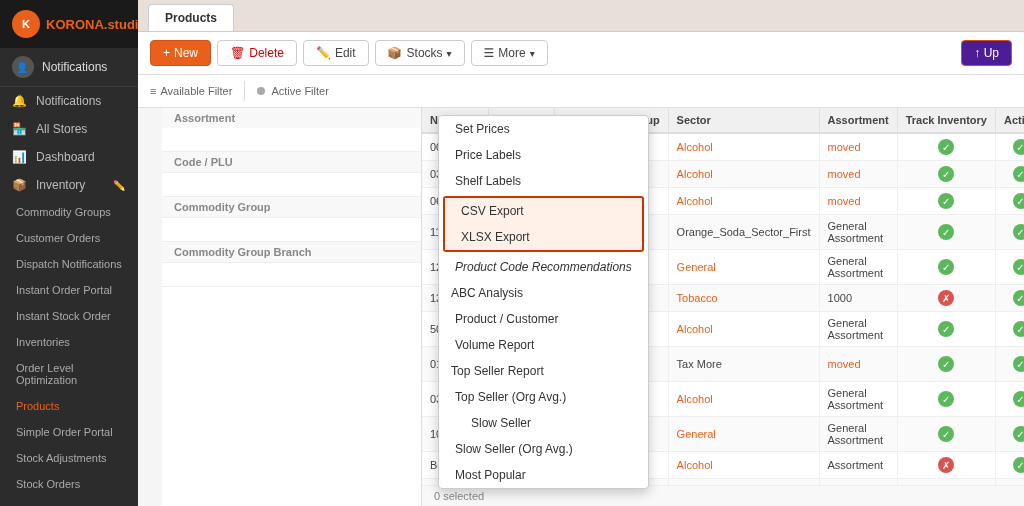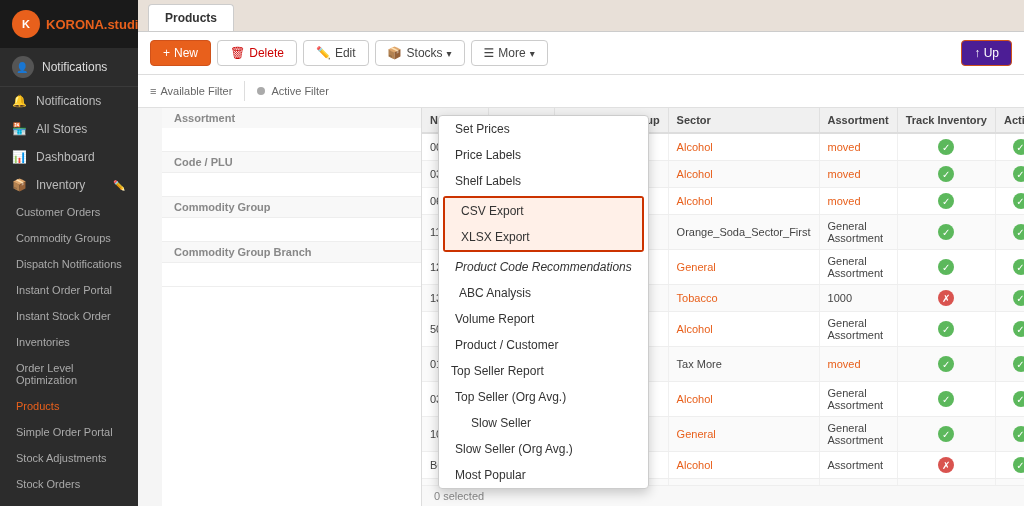--- a/index.html
+++ b/index.html
@@ -284,24 +284,24 @@
     <span>Dashboard</span>
   </div>
   <div class="sidebar-item">
     <span class="sidebar-icon">📦</span>
     <span>Inventory</span>
     <span class="sidebar-expand-icon">✏️</span>
   </div>
 
   <div class="sidebar-submenu">
     <div class="sidebar-item">
+        <span>Commodity Groups</span>
+      </div>
+    <div class="sidebar-item">
         <span>Customer Orders</span>
-      </div>
-    <div class="sidebar-item">
-        <span>Commodity Groups</span>
       </div>
     <div class="sidebar-item">
         <span>Dispatch Notifications</span>
       </div>
     <div class="sidebar-item">
         <span>Instant Order Portal</span>
       </div>
     <div class="sidebar-item">
         <span>Instant Stock Order</span>
       </div>
@@ -575,23 +575,23 @@
     <div class="dropdown-overlay">
       <div class="dropdown-menu" id="dropdown-menu">
       <div style="padding: 6px 16px; font-size: 12px; color: rgb(51, 51, 51); cursor: pointer;">Set Prices</div>
           <div style="padding: 6px 16px; font-size: 12px; color: rgb(51, 51, 51); cursor: pointer;">Price Labels</div>
           <div style="padding: 6px 16px; font-size: 12px; color: rgb(51, 51, 51); cursor: pointer;">Shelf Labels</div>
           <div style="border: 2px solid rgb(204, 51, 0); border-radius: 3px; margin: 2px 4px; background: rgb(255, 240, 232);">
             <div style="padding: 6px 16px; font-size: 12px; color: rgb(51, 51, 51); cursor: pointer; background: rgb(255, 240, 232);">CSV Export</div>
             <div style="padding: 6px 16px; font-size: 12px; color: rgb(51, 51, 51); cursor: pointer; background: rgb(255, 240, 232);">XLSX Export</div>
           </div>
           <div style="padding: 6px 16px; font-size: 12px; color: rgb(51, 51, 51); cursor: pointer; font-style: italic;">Product Code Recommendations</div>
-          <div style="padding: 6px 20px; font-size: 12px; color: rgb(51, 51, 51); cursor: pointer;">ABC Analysis</div>
+          <div style="padding: 6px 12px; font-size: 12px; color: rgb(51, 51, 51); cursor: pointer;">ABC Analysis</div>
+          <div style="padding: 6px 16px; font-size: 12px; color: rgb(51, 51, 51); cursor: pointer;">Product / Customer</div>
           <div style="padding: 6px 16px; font-size: 12px; color: rgb(51, 51, 51); cursor: pointer;">Volume Report</div>
-          <div style="padding: 6px 16px; font-size: 12px; color: rgb(51, 51, 51); cursor: pointer;">Product / Customer</div>
           <div style="padding: 6px 12px; font-size: 12px; color: rgb(51, 51, 51); cursor: pointer;">Top Seller Report</div>
           <div style="padding: 6px 16px; font-size: 12px; color: rgb(51, 51, 51); cursor: pointer;">Top Seller (Org Avg.)</div>
           <div style="padding: 6px 16px; font-size: 12px; color: rgb(51, 51, 51); cursor: pointer; margin-left: 16px;">Slow Seller</div>
           <div style="padding: 6px 16px; font-size: 12px; color: rgb(51, 51, 51); cursor: pointer;">Slow Seller (Org Avg.)</div>
           <div style="padding: 6px 16px; font-size: 12px; color: rgb(51, 51, 51); cursor: pointer;">Most Popular</div>
         </div>
     </div>
   </div>
 </div>
 

